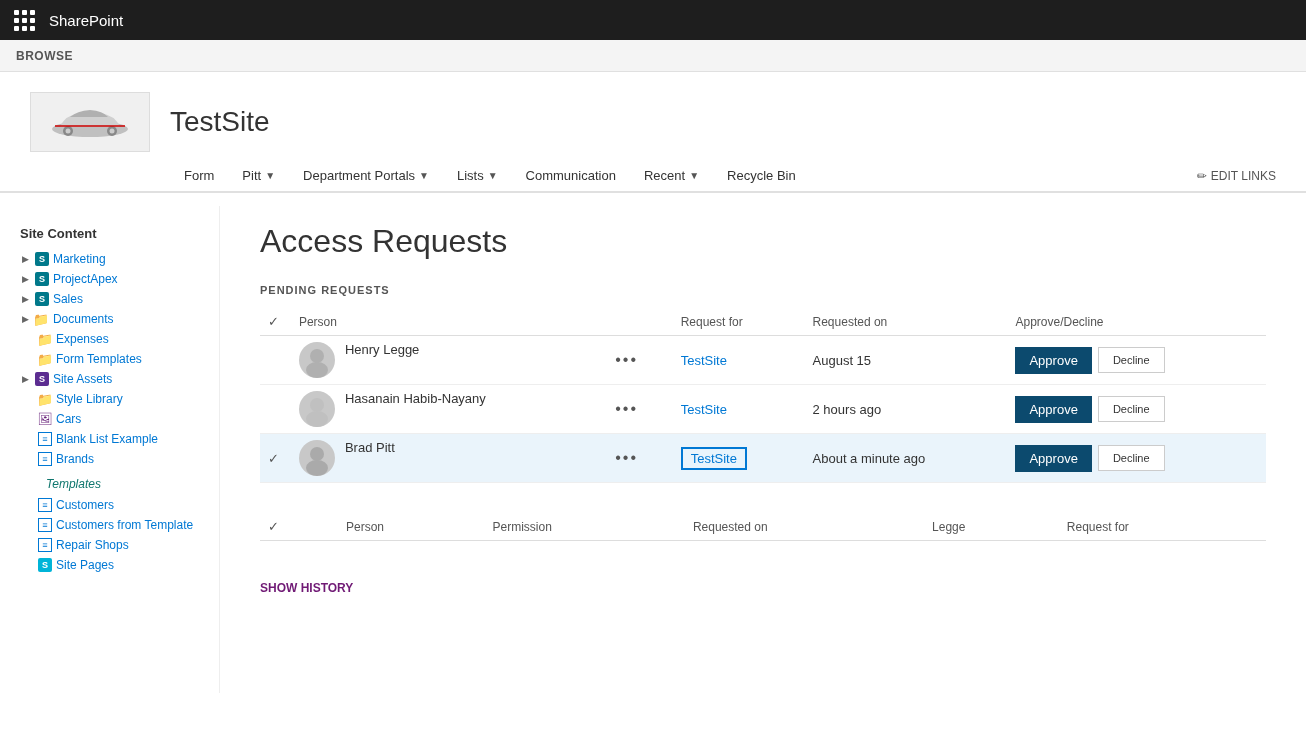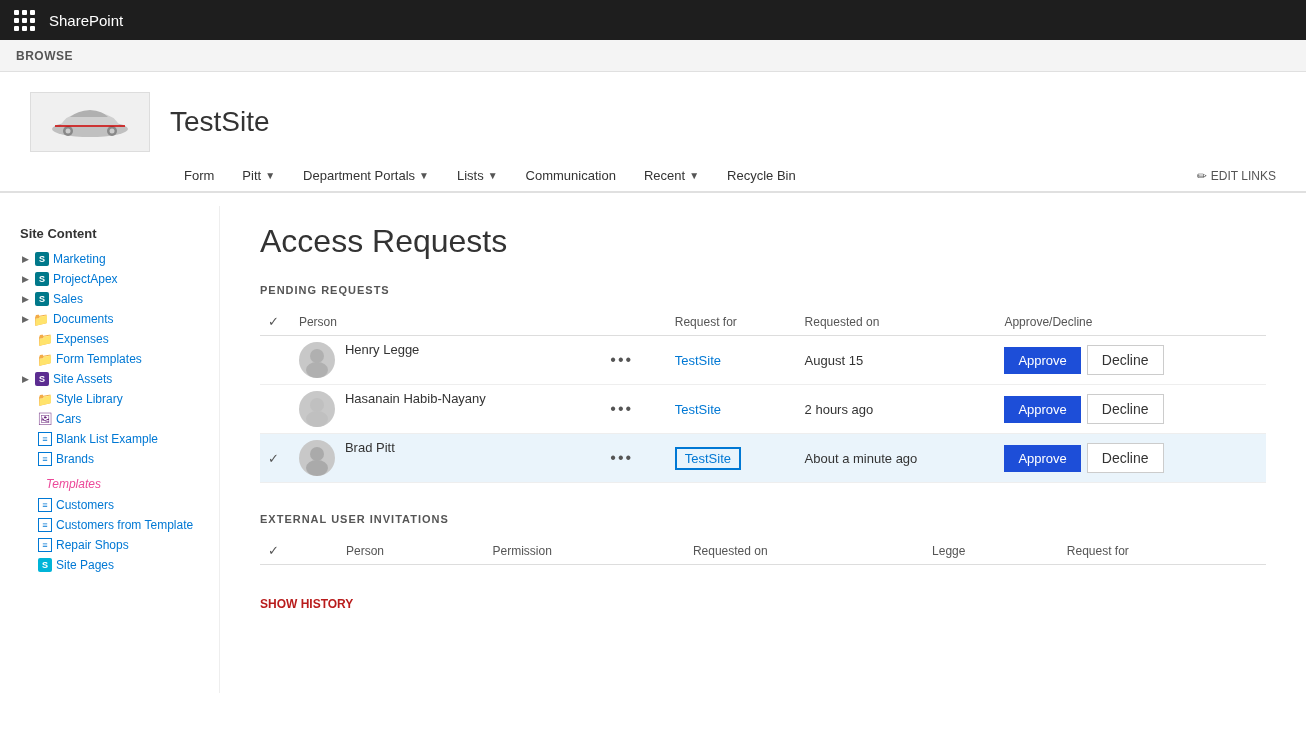--- a/index.html
+++ b/index.html
@@ -217,34 +217,34 @@
       cursor: pointer;
       font-size: 16px;
       letter-spacing: 2px;
     }
     .link-blue {
       color: #0078d4;
       text-decoration: none;
       cursor: pointer;
     }
     .btn-approve {
-      background: #1d4ed8;
+      background: #0c4a6e;
       color: #fff;
       border: none;
       padding: 6px 14px;
       font-size: 13px;
       cursor: pointer;
       border-radius: 0;
     }
     .btn-decline {
       background: #fff;
       color: #333;
       border: 1px solid #ccc;
       padding: 6px 14px;
-      font-size: 14px;
+      font-size: 11px;
       cursor: pointer;
       border-radius: 0;
     }
     .action-cell {
       display: flex;
       gap: 6px;
       align-items: center;
     }
     .row-highlighted {
       background: #f0f8ff;
@@ -275,31 +275,31 @@
       color: #555;
       padding: 6px 12px 6px 8px;
       border-bottom: 1px solid #ddd;
     }
     .empty-msg {
       font-size: 13px;
       color: #555;
       padding: 10px 8px;
     }
     .show-history {
-      color: #b91c1c;
-      font-size: 12px;
-      cursor: pointer;
-      margin-top: 20px;
+      color: #701a75;
+      font-size: 12px;
+      cursor: pointer;
+      margin-top: 28px;
       display: inline-block;
       font-weight: 600;
     }
 
     .templates-label {
       font-size: 12px;
-      color: #ec4899;
+      color: #0f766e;
       padding: 8px 0 4px 36px;
       font-style: italic;
     }
     .checkmark { color: #555; font-size: 13px; }
   </style>
 </head>
 <body>
 
 <div class="top-bar">
   <div class="top-bar-grid">
@@ -565,21 +565,20 @@
               <button class="btn-approve">Approve</button>
               <button class="btn-decline">Decline</button>
             </div>
           </td>
         </tr>
       </tbody>
     </table>
 
     
     <div class="ext-section">
-      <div class="section-title">EXTERNAL USER INVITATIONS</div>
       <table class="ext-table">
         <thead>
           <tr>
             <th class="check-col">
               <span class="checkmark">✓</span>
             </th>
             <th>Person</th>
             <th>Permission</th>
             <th>Requested on</th>
             <th>Legge</th>

